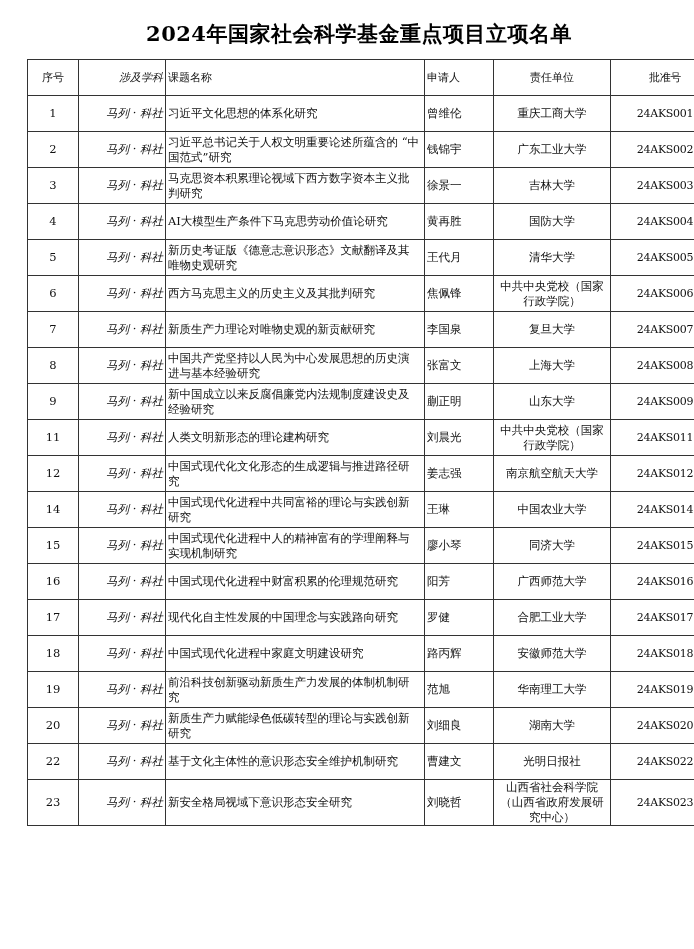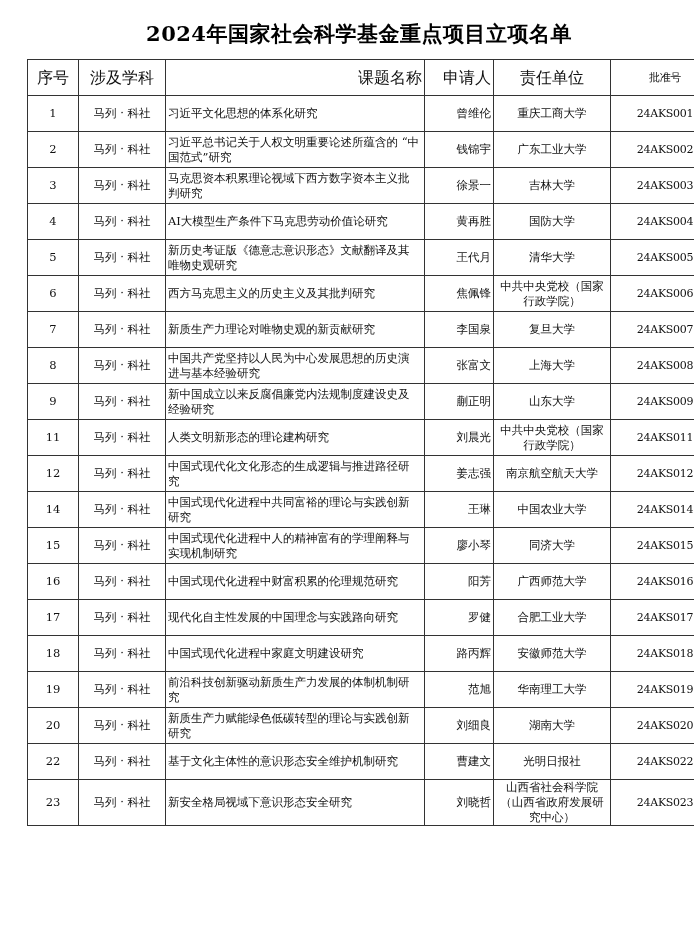--- a/index.html
+++ b/index.html
@@ -15,30 +15,30 @@
   }
   table {
     position: absolute; left: 27px; top: 59px;
     border-collapse: collapse; table-layout: fixed;
     width: 642px;
   }
   td, th {
     border: 1px solid #333; padding: 0 2px; font-size: 11.5px; line-height: 15px;
     vertical-align: middle; overflow: hidden;
   }
-  th { font-weight: normal; height: 35px; font-family: "DejaVu Sans", "Liberation Sans", sans-serif; font-size: 16px; }
+  th { font-weight: normal; height: 35px; font-family: "DejaVu Sans", "Liberation Sans", sans-serif; font-size: 11px; }
   td { height: 35px; }
   tr.tall td { height: 42px; }
   .c-no { width: 46px; text-align: center; }
-  .c-subj { width: 82px; text-align: center; }
+  .c-subj { width: 82px; text-align: right; font-style: italic; }
   .c-title { width: 254px; text-align: left; }
-  .c-app { width: 64px; text-align: right; }
+  .c-app { width: 64px; text-align: left; }
   .c-unit { width: 112px; text-align: center; }
   .c-id { width: 60px; text-align: center; font-size: 11px; letter-spacing: -0.3px; padding-left: 24px; }
-  th.c-title { text-align: right; }
+  th.c-title { text-align: left; }
   td.c-title { padding-left: 2px; padding-right: 4px; margin-left: 31px; }
 </style>
 </head>
 <body>
 
 <div class="title">2024年国家社会科学基金重点项目立项名单</div>
 
 <table>
   <thead>
     <tr>

